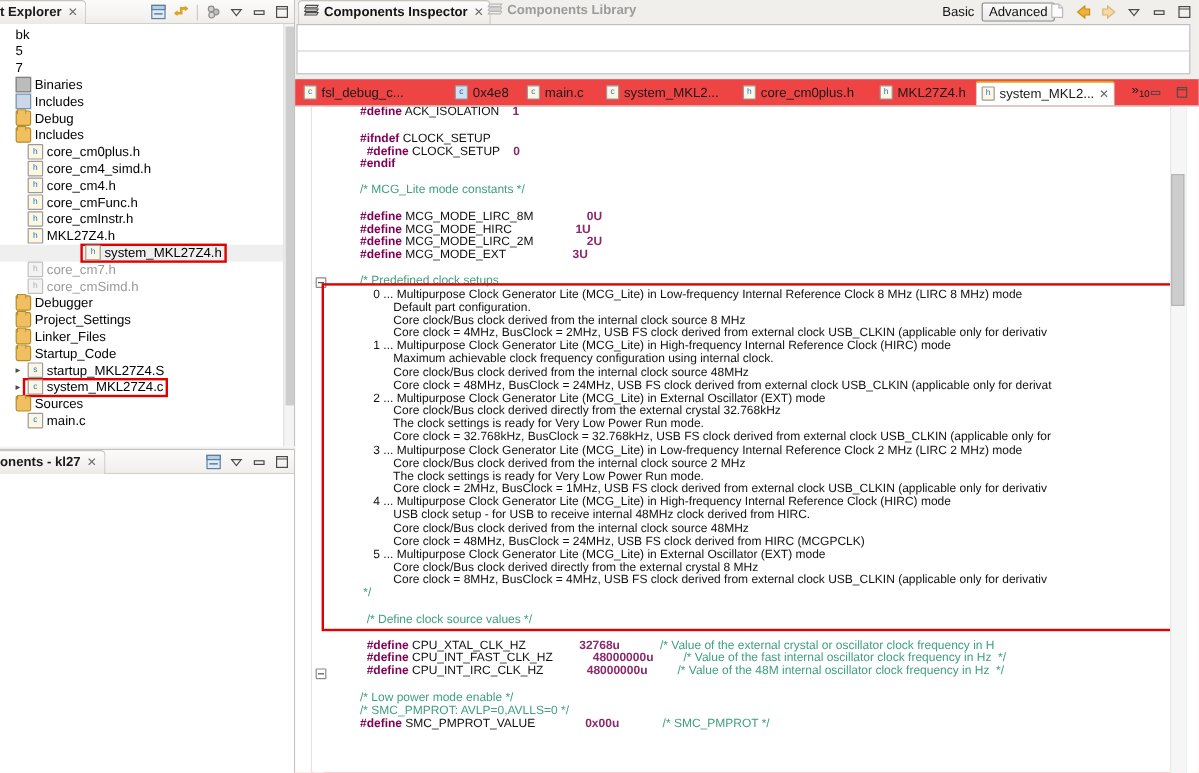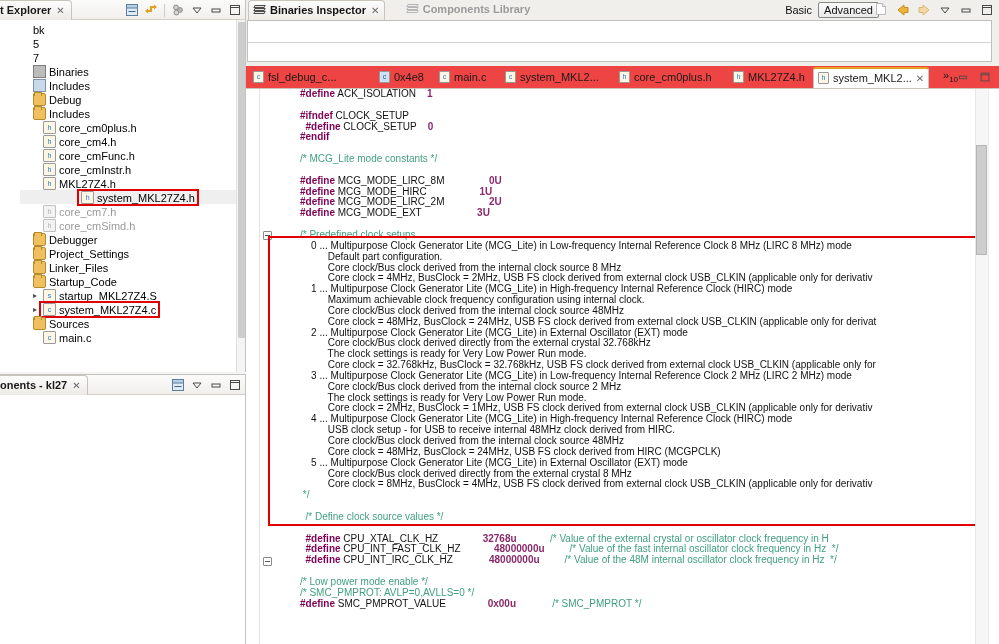--- a/index.html
+++ b/index.html
@@ -49,21 +49,21 @@
   .tb-ico { width: 16px; height: 16px; position: relative; display:inline-block; }
   .tb-sep { width:1px; height:13px; background:#cfcbc4; margin: 0 2px; }
 
   .tree {
     position: absolute; left: 0; top: 20px; right: 9px; bottom: 0;
     overflow: hidden; background: #fff;
     padding-top: 2px;
   }
   .trow {
     height: 14px; line-height: 14px; white-space: nowrap;
-    font-size: 11px; position: relative; padding-left: 0; margin-left: 20px;
+    font-size: 11px; position: relative; padding-left: 0;
   }
   .trow .tx { vertical-align: middle; }
   .gray { color: #9a9a9a; }
   .twisty {
     display:inline-block; width: 10px; text-align:center; color:#4a4a4a; font-size:8px;
     vertical-align: middle;
   }
   .fico { display:inline-block; width:13px; height:13px; vertical-align:-3px; position:relative; margin-right:3px; }
 
   
@@ -276,20 +276,21 @@
 
       <div class="tree" id="tree-container">
           <div class="trow" style="padding-left: 0px;"><span class="twisty"></span><span style="display: inline-block; padding: 0px 3px;"><span class="tx">bk</span></span></div>
           <div class="trow" style="padding-left: 0px;"><span class="twisty"></span><span style="display: inline-block; padding: 0px 3px;"><span class="tx">5</span></span></div>
           <div class="trow" style="padding-left: 0px;"><span class="twisty"></span><span style="display: inline-block; padding: 0px 3px;"><span class="tx">7</span></span></div>
           <div class="trow" style="padding-left: 0px;"><span class="twisty"></span><span style="display: inline-block; padding: 0px 3px; text-align: center;"><span class="fico bin"></span><span class="tx">Binaries</span></span></div>
           <div class="trow" style="padding-left: 0px;"><span class="twisty"></span><span style="display: inline-block; padding: 0px 3px;"><span class="fico pkg"></span><span class="tx">Includes</span></span></div>
           <div class="trow" style="padding-left: 0px;"><span class="twisty"></span><span style="display: inline-block; padding: 0px 3px;"><span class="fico folder"></span><span class="tx">Debug</span></span></div>
           <div class="trow" style="padding-left: 0px;"><span class="twisty"></span><span style="display: inline-block; padding: 0px 3px;"><span class="fico folder"></span><span class="tx">Includes</span></span></div>
           <div class="trow" style="padding-left: 10px;"><span class="twisty"></span><span style="display: inline-block; padding: 0px 3px;"><span class="fico page h h2"></span><span class="tx">core_cm0plus.h</span></span></div>
+          <div class="trow" style="padding-left: 10px;"><span class="twisty"></span><span style="display: inline-block; padding: 0px 3px;"><span class="fico page h h2"></span><span class="tx">core_cm4_simd.h</span></span></div>
           <div class="trow" style="padding-left: 10px;"><span class="twisty"></span><span style="display: inline-block; padding: 0px 3px;"><span class="fico page h h2"></span><span class="tx">core_cm4.h</span></span></div>
           <div class="trow" style="padding-left: 10px;"><span class="twisty"></span><span style="display: inline-block; padding: 0px 3px;"><span class="fico page h h2"></span><span class="tx">core_cmFunc.h</span></span></div>
           <div class="trow" style="padding-left: 10px;"><span class="twisty"></span><span style="display: inline-block; padding: 0px 3px;"><span class="fico page h h2"></span><span class="tx">core_cmInstr.h</span></span></div>
           <div class="trow" style="padding-left: 10px;"><span class="twisty"></span><span style="display: inline-block; padding: 0px 3px;"><span class="fico page h h2"></span><span class="tx">MKL27Z4.h</span></span></div>
           <div class="trow sel-row" style="padding-left: 10px; text-align: center;"><span class="twisty"></span><span class="hl-box" style="display: inline-block; padding: 0px 3px;"><span class="fico page h h2"></span><span class="tx">system_MKL27Z4.h</span></span></div>
           <div class="trow" style="padding-left: 10px;"><span class="twisty"></span><span style="display: inline-block; padding: 0px 3px;"><span class="fico page h disabled"></span><span class="tx gray">core_cm7.h</span></span></div>
           <div class="trow" style="padding-left: 10px;"><span class="twisty"></span><span style="display: inline-block; padding: 0px 3px;"><span class="fico page h disabled"></span><span class="tx gray">core_cmSimd.h</span></span></div>
           <div class="trow" style="padding-left: 0px;"><span class="twisty"></span><span style="display: inline-block; padding: 0px 3px;"><span class="fico folder"></span><span class="tx">Debugger</span></span></div>
           <div class="trow" style="padding-left: 0px;"><span class="twisty"></span><span style="display: inline-block; padding: 0px 3px;"><span class="fico folder"></span><span class="tx">Project_Settings</span></span></div>
           <div class="trow" style="padding-left: 0px;"><span class="twisty"></span><span style="display: inline-block; padding: 0px 3px;"><span class="fico folder"></span><span class="tx">Linker_Files</span></span></div>
@@ -336,21 +337,21 @@
         </div>
       </div>
       <div style="position:absolute;left:0;top:20px;right:0;bottom:0;background:#fff;"></div>
     </div>
   </div>
 
   <div id="right-col">
 
     <div id="inspector">
       <div class="itabbar" id="inspector-tabs">
-          <div class="itab active" style="left: 2px;"><span class="stackico"><i></i><i></i><i></i></span><span>Binaries Inspector</span><span style="margin-left: 5px; color: rgb(106, 106, 106); font-weight: normal; font-size: 10px;">✕</span></div>
+          <div class="itab active" style="left: 2px;"><span class="stackico"><i></i><i></i><i></i></span><span>Components Inspector</span><span style="margin-left: 5px; color: rgb(106, 106, 106); font-weight: normal; font-size: 10px;">✕</span></div>
           <div class="itab inactive" style="left: 155.7px;"><span class="stackico dim"><i></i><i></i><i></i></span><span>Components Library</span></div>
         </div>
 
       <div class="imode">
         <span class="btn-basic">Basic</span>
         <span class="btn-adv">Advanced</span>
       </div>
 
       <div class="itoolbar">
         <span class="tb-ico">

